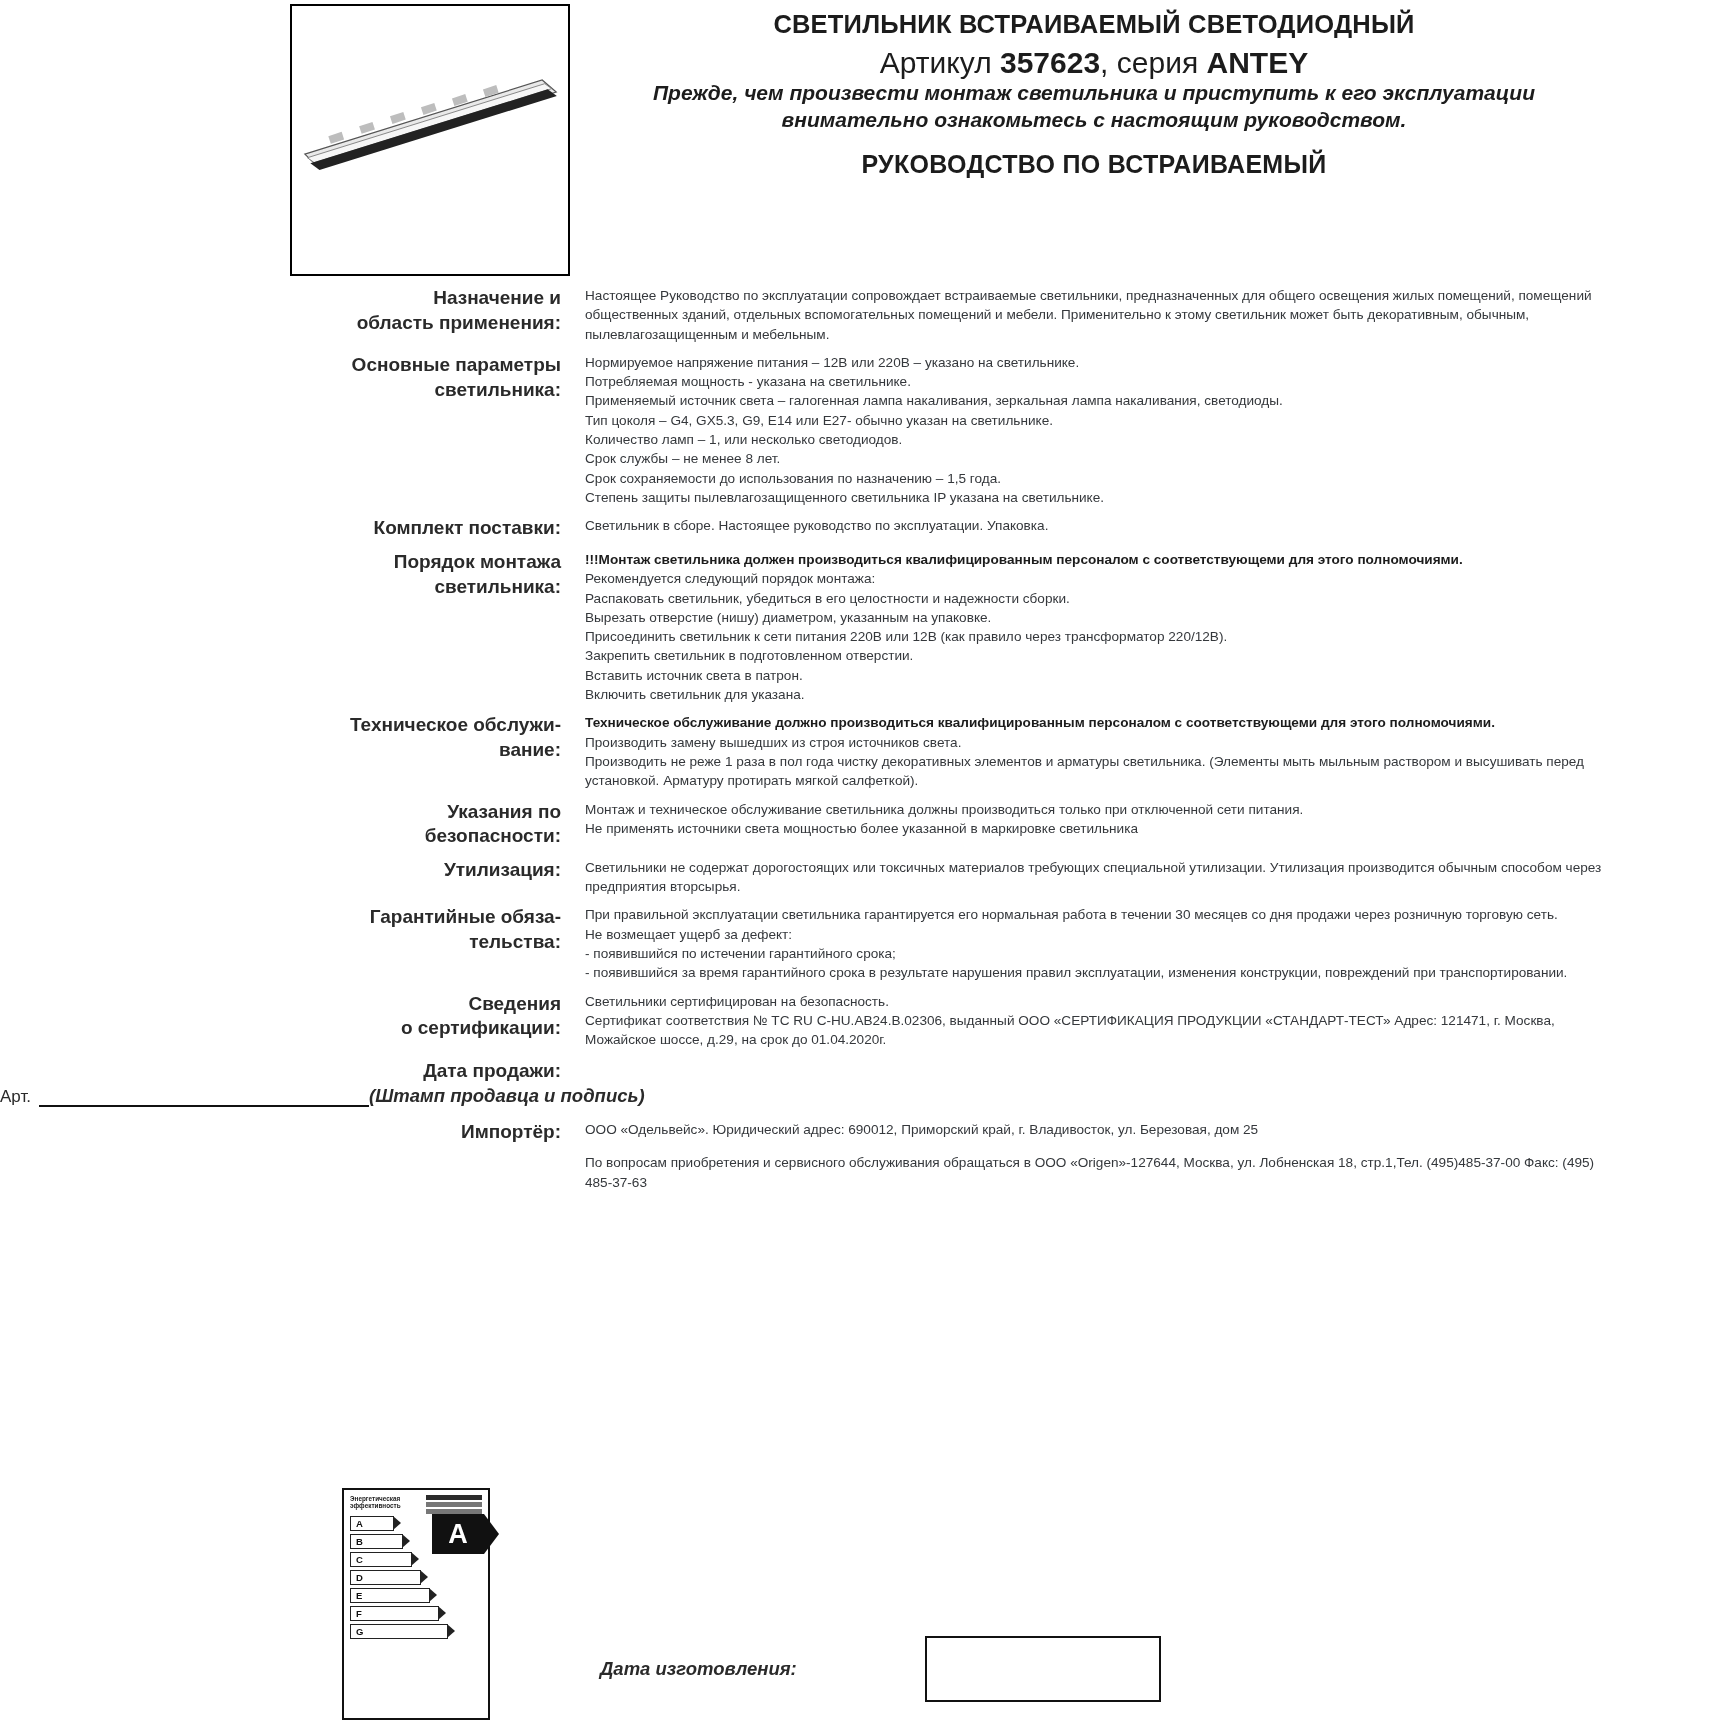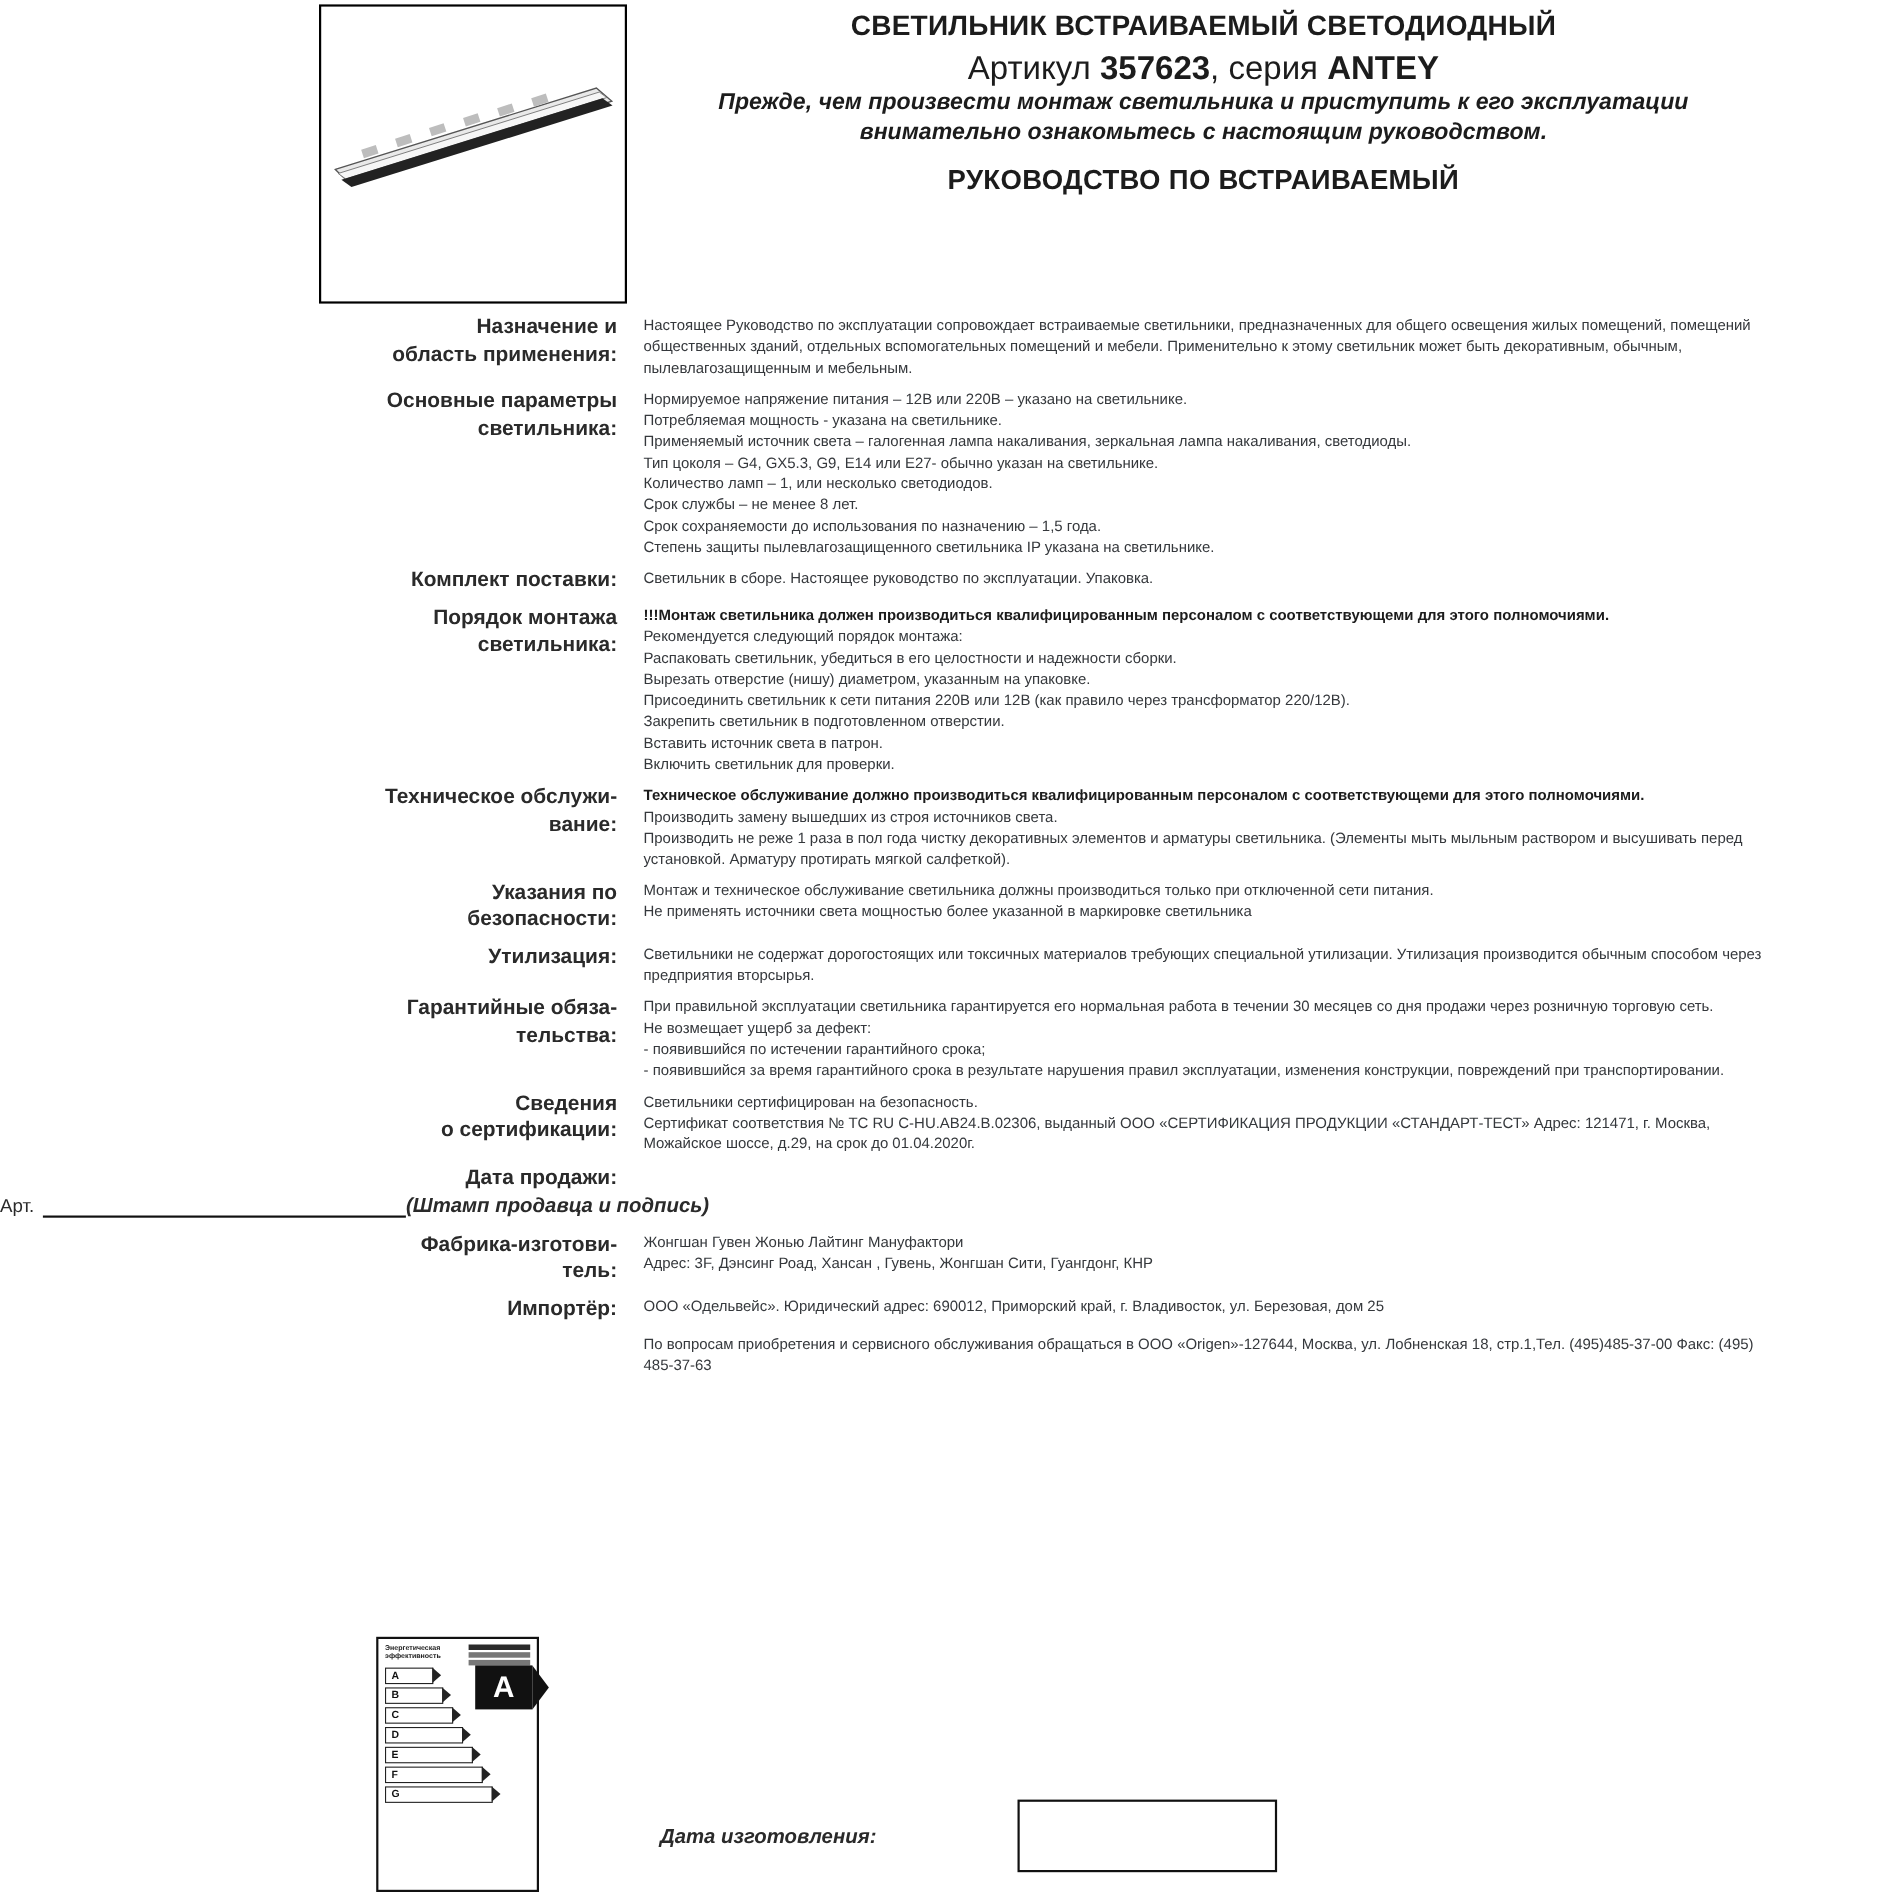--- a/index.html
+++ b/index.html
@@ -309,21 +309,21 @@
       <div class="row">
         <div class="label-cell">Порядок монтажа<br>светильника:</div>
         <div class="value-cell">
           <p class="strong">!!!Монтаж светильника должен производиться квалифицированным персоналом с соответствующеми для этого полномочиями.</p>
           <p>Рекомендуется следующий порядок монтажа:</p>
           <p>Распаковать светильник, убедиться в его целостности и надежности сборки.</p>
           <p>Вырезать отверстие (нишу) диаметром, указанным на упаковке.</p>
           <p>Присоединить светильник к сети питания 220В или 12В (как правило через трансформатор 220/12В).</p>
           <p>Закрепить светильник в подготовленном отверстии.</p>
           <p>Вставить источник света в патрон.</p>
-          <p>Включить светильник для проверки.</p>
+          <p>Включить светильник для указана.</p>
         </div>
       </div>
       <div class="row">
         <div class="label-cell">Техническое обслужи-<br>вание:</div>
         <div class="value-cell">
           <p class="strong">Техническое обслуживание должно производиться квалифицированным персоналом с соответствующеми для этого полномочиями.</p>
           <p>Производить замену вышедших из строя источников света.</p>
           <p>Производить не реже 1 раза в пол года чистку декоративных элементов и арматуры светильника. (Элементы мыть мыльным раствором и высушивать перед установкой. Арматуру протирать мягкой салфеткой).</p>
         </div>
       </div>
@@ -363,27 +363,20 @@
     <div class="value-cell">
       <div class="sale-line">
         <span class="sale-art">Арт.</span>
         <span class="sale-blank"></span>
         <span class="sale-stamp">(Штамп продавца и подпись)</span>
       </div>
     </div>
   </div>
 
   <div class="content" id="footer-root">
-      <div class="row">
-        <div class="label-cell">Фабрика-изготови-<br>тель:</div>
-        <div class="value-cell">
-          <p>Жонгшан Гувен Жонью Лайтинг Мануфактори</p>
-          <p>Адрес: 3F, Дэнсинг Роад, Хансан , Гувень, Жонгшан Сити, Гуангдонг, КНР</p>
-        </div>
-      </div>
       <div class="row">
         <div class="label-cell">Импортёр:</div>
         <div class="value-cell">
           <p>ООО «Одельвейс». Юридический адрес: 690012, Приморский край, г. Владивосток, ул. Березовая, дом 25</p>
         </div>
       </div>
       <div class="row">
         <div class="label-cell"></div>
         <div class="value-cell">
           <p>По вопросам приобретения и сервисного обслуживания обращаться в ООО «Origen»-127644, Москва, ул. Лобненская 18, стр.1,Тел. (495)485-37-00 Факс: (495) 485-37-63</p>

